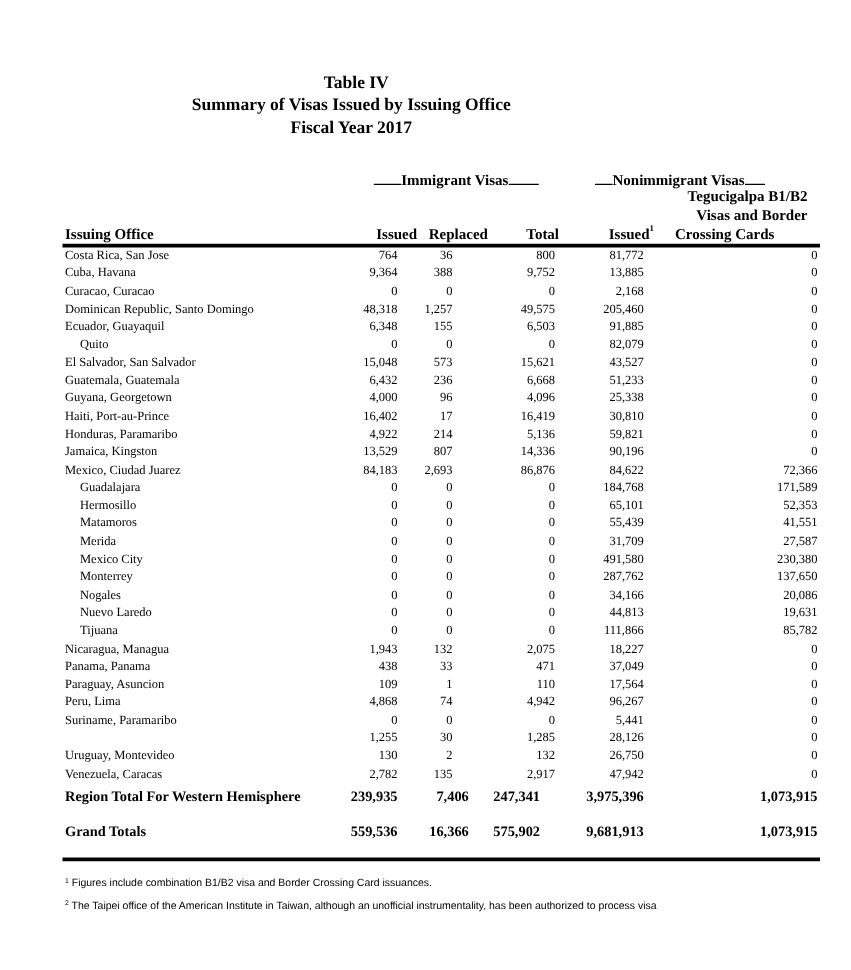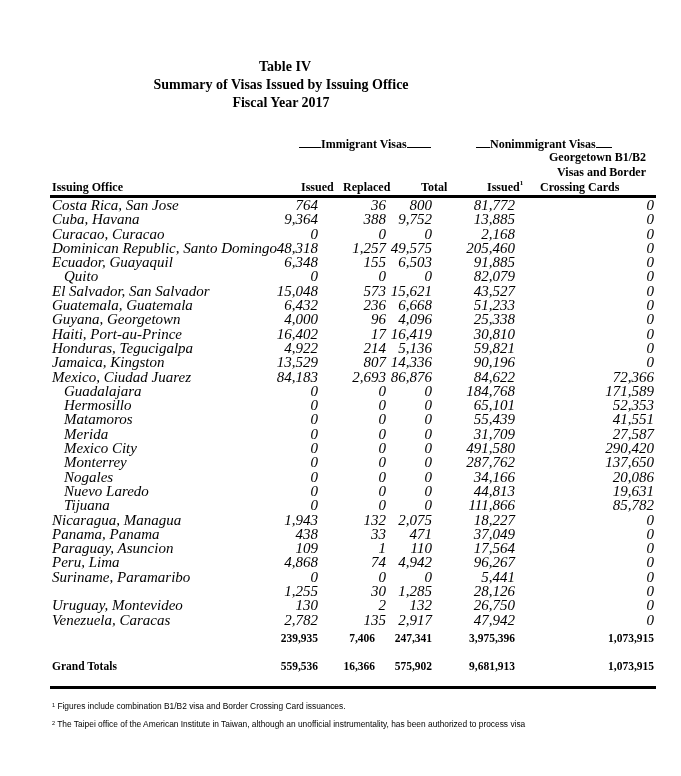--- a/index.html
+++ b/index.html
@@ -24,27 +24,27 @@
     #h-total { left: 421px; }
     #h-issued2 { left: 487px; }
     #h-cards { left: 540px; }
     sup { font-size: 7px; vertical-align: top; position: relative; top: -1px; }
 
     .rule { position: absolute; left: 50px; width: 606px; background: #000; }
     #rule-top { top: 195px; height: 3px; }
     #rule-bottom { top: 686px; height: 3px; }
 
     .rows { position: absolute; top: 198px; left: 52px; }
-    .row { position: relative; height: 14.3px; font-size: 15px; line-height: 14.3px; white-space: nowrap; width: 602px; font-style: italic; }
+    .row { position: relative; height: 14.3px; font-size: 10px; line-height: 14.3px; white-space: nowrap; width: 602px; }
     .row span { position: absolute; top: 0; }
     .row .office { left: 0; }
     .row .office.sub { left: 12px; }
     .row .c1 { right: 336px; text-align: right; }
-    .row .c2 { right: 268px; text-align: center; }
-    .row .c3 { right: 222px; text-align: left; }
+    .row .c2 { right: 292px; text-align: center; }
+    .row .c3 { right: 210px; text-align: left; }
     .row .c4 { right: 139px; text-align: right; }
     .row .c5 { right: 0px; text-align: right; }
 
     .total-row { position: absolute; left: 52px; width: 602px; height: 15px; font-size: 11.5px; font-weight: bold; line-height: 15px; white-space: nowrap; }
     .total-row span { position: absolute; top: 0; }
     .total-row .c1 { right: 336px; }
     .total-row .c2 { right: 279px; }
     .total-row .c3 { right: 222px; font-family: Liberation Serif, serif; }
     .total-row .c4 { right: 139px; text-align: right; }
     .total-row .c5 { right: 0px; }
@@ -67,21 +67,21 @@
 </div>
 
 <div class="group-head" id="imm-head">
   <span class="ul" style="width:22px"></span><span>Immigrant Visas</span><span class="ul" style="width:24px"></span>
 </div>
 <div class="group-head" id="nonimm-head">
   <span class="ul" style="width:14px"></span><span>Nonimmigrant Visas</span><span class="ul" style="width:16px"></span>
 </div>
 
 <div class="combo-head">
-  <div>Georgetown B1/B2</div>
+  <div>Tegucigalpa B1/B2</div>
   <div>Visas and Border</div>
 </div>
 
 <div class="col-head" id="h-office">Issuing Office</div>
 <div class="col-head" id="h-issued">Issued</div>
 <div class="col-head" id="h-replaced">Replaced</div>
 <div class="col-head" id="h-total">Total</div>
 <div class="col-head" id="h-issued2"><span>Issued</span><sup>1</sup></div>
 <div class="col-head" id="h-cards">Crossing Cards</div>
 
@@ -162,21 +162,21 @@
     </div>
     <div class="row">
       <span class="office">Haiti, Port-au-Prince</span>
       <span class="c1">16,402</span>
       <span class="c2">17</span>
       <span class="c3">16,419</span>
       <span class="c4">30,810</span>
       <span class="c5">0</span>
     </div>
     <div class="row">
-      <span class="office">Honduras, Tegucigalpa</span>
+      <span class="office">Honduras, Paramaribo</span>
       <span class="c1">4,922</span>
       <span class="c2">214</span>
       <span class="c3">5,136</span>
       <span class="c4">59,821</span>
       <span class="c5">0</span>
     </div>
     <div class="row">
       <span class="office">Jamaica, Kingston</span>
       <span class="c1">13,529</span>
       <span class="c2">807</span>
@@ -223,21 +223,21 @@
       <span class="c3">0</span>
       <span class="c4">31,709</span>
       <span class="c5">27,587</span>
     </div>
     <div class="row">
       <span class="office sub">Mexico City</span>
       <span class="c1">0</span>
       <span class="c2">0</span>
       <span class="c3">0</span>
       <span class="c4">491,580</span>
-      <span class="c5">290,420</span>
+      <span class="c5">230,380</span>
     </div>
     <div class="row">
       <span class="office sub">Monterrey</span>
       <span class="c1">0</span>
       <span class="c2">0</span>
       <span class="c3">0</span>
       <span class="c4">287,762</span>
       <span class="c5">137,650</span>
     </div>
     <div class="row">
@@ -323,20 +323,21 @@
       <span class="office">Venezuela, Caracas</span>
       <span class="c1">2,782</span>
       <span class="c2">135</span>
       <span class="c3">2,917</span>
       <span class="c4">47,942</span>
       <span class="c5">0</span>
     </div>
   </div>
 
 <div class="total-row" id="region-total">
+  <span class="office">Region Total For Western Hemisphere</span>
   <span class="c1">239,935</span>
   <span class="c2">7,406</span>
   <span class="c3">247,341</span>
   <span class="c4">3,975,396</span>
   <span class="c5">1,073,915</span>
 </div>
 
 <div class="total-row" id="grand-total">
   <span class="office">Grand Totals</span>
   <span class="c1">559,536</span>

